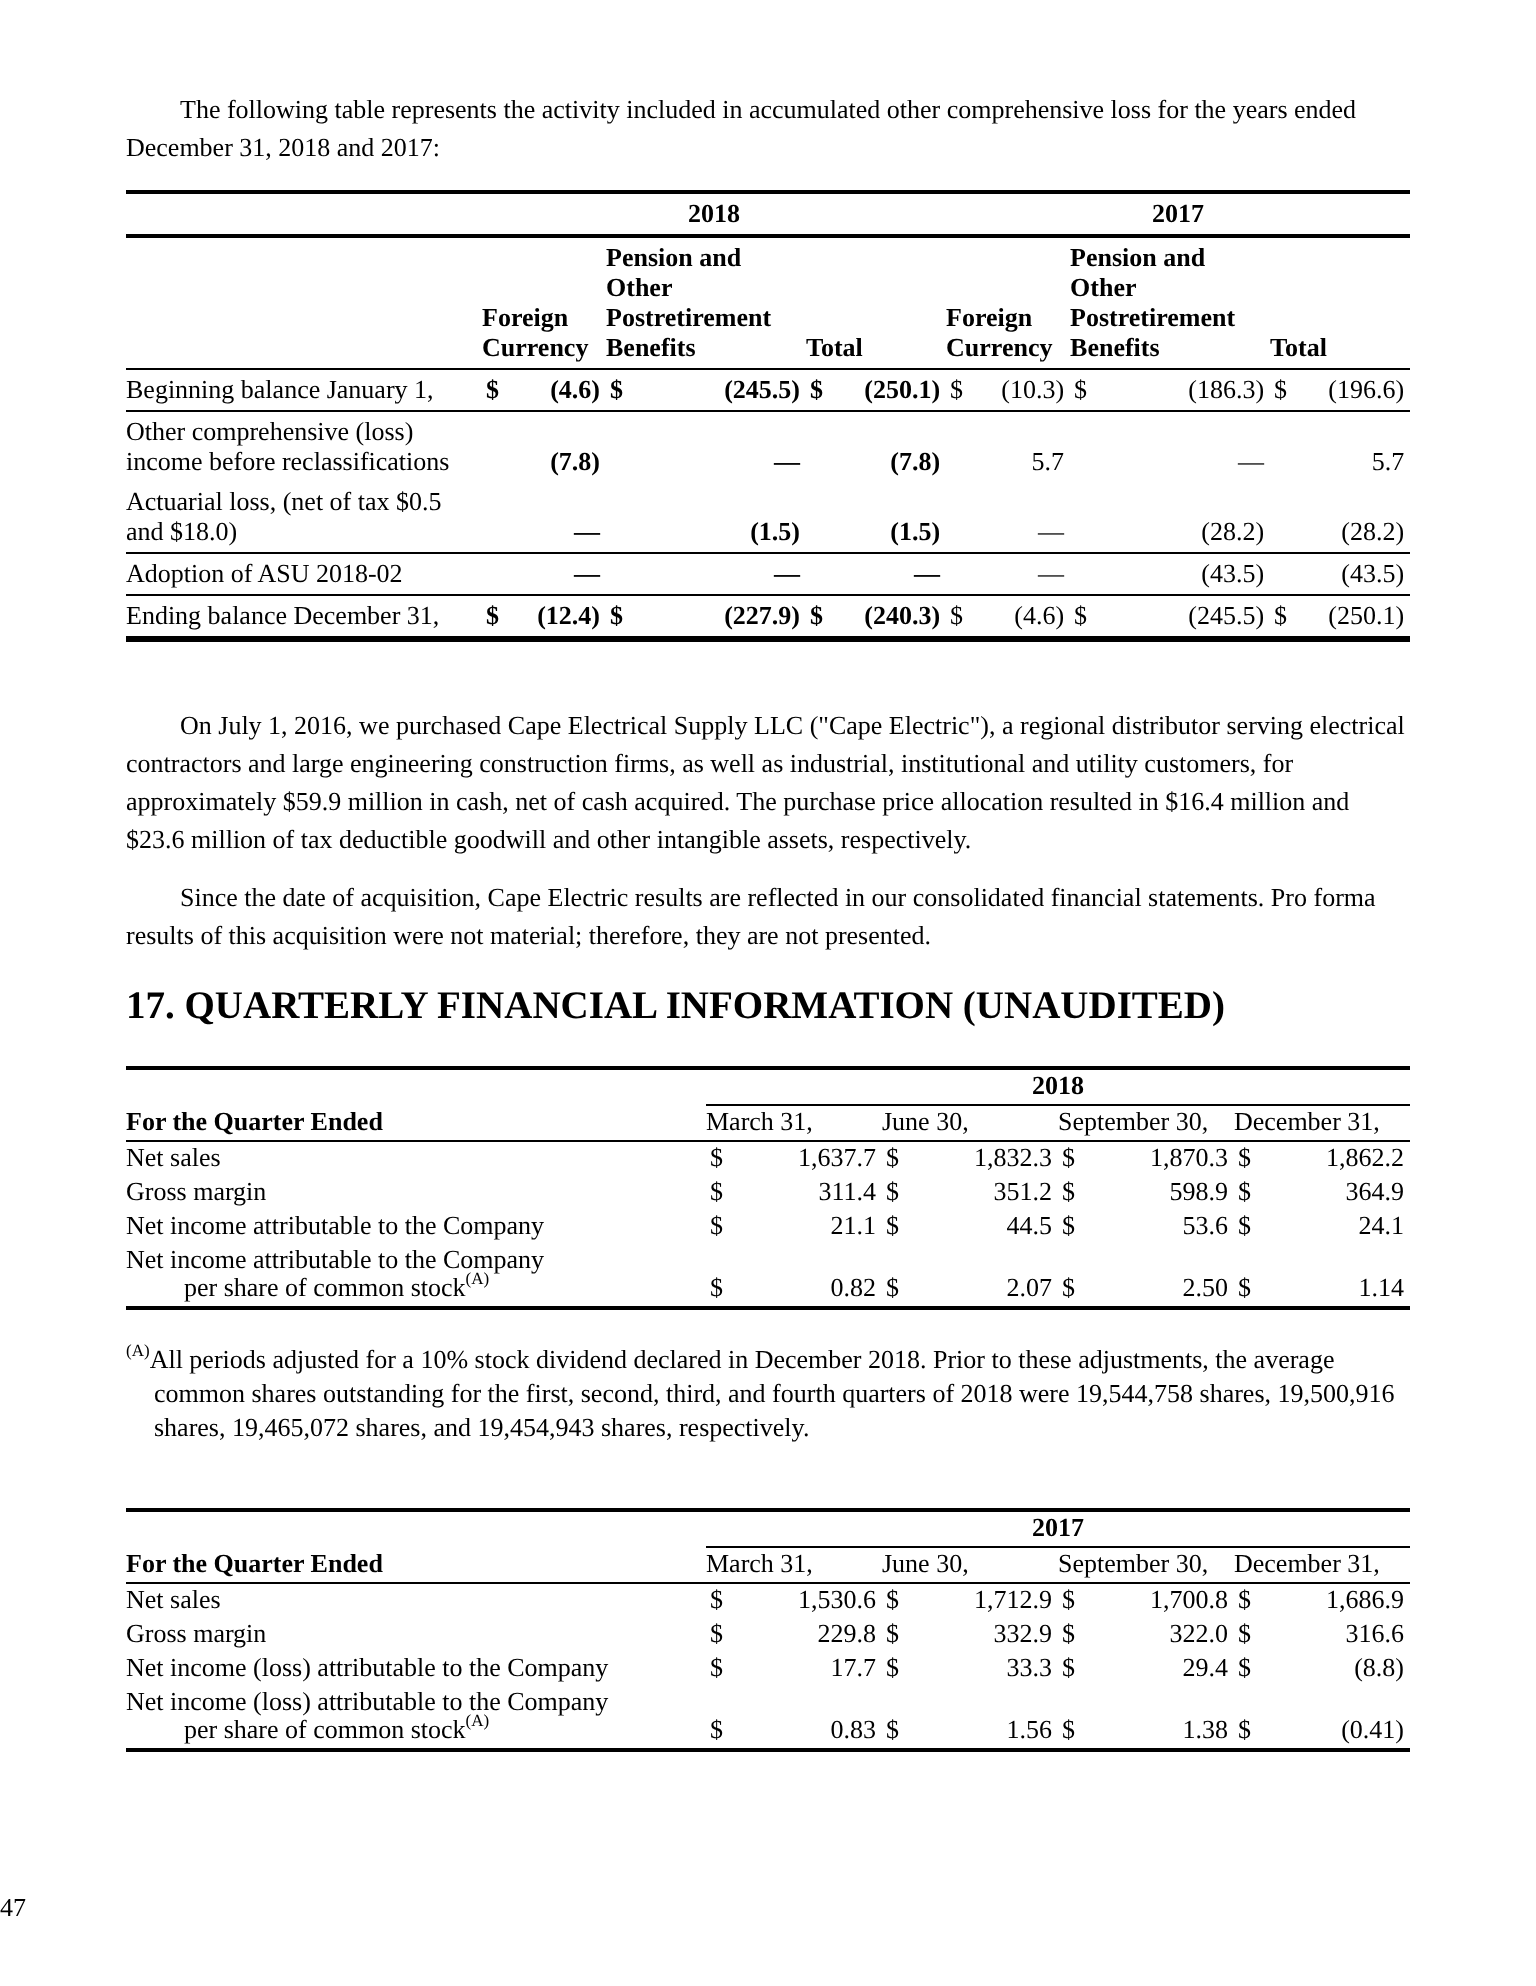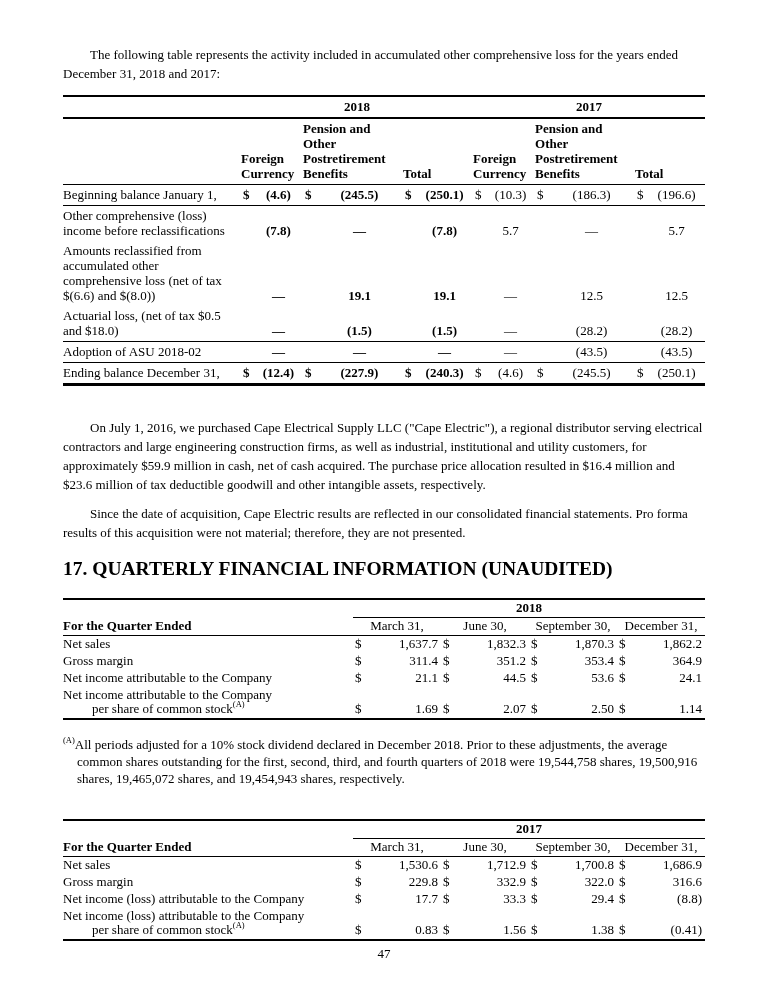--- a/index.html
+++ b/index.html
@@ -20,42 +20,42 @@
   .aoci { border-top:2px solid #000; margin-top:12px; }
   .aoci td { padding-top:2px; padding-bottom:3px; }
   .aoci .yr { text-align:center; font-weight:bold; }
   .aoci .year-row td { border-bottom:2px solid #000; }
   .aoci .hdr td { border-bottom:1.5px solid #000; text-align:left; font-weight:bold; vertical-align:bottom; line-height:15px; }
   .aoci .hdr td.lbl { }
   .aoci tr.rule td { border-bottom:1px solid #000; }
   .aoci tr.thick td { border-bottom:3px solid #000; }
   .aoci .lbl { text-align:left; padding-right:4px;margin-top:20px; }
   .aoci .d { text-align:left; padding-left:2px; }
-  .aoci .num { text-align:center; padding-right:3px; }
+  .aoci .num { text-align:right; padding-right:3px; }
   .b { font-weight:bold; }
 
   
   .qt { border-top:2px solid #000; margin-top:10px; }
   .qt td { line-height:14px; padding-top:1px; padding-bottom:2px; }
   .qt .yr { text-align:center; font-weight:bold; border-bottom:1px solid #000; }
   .qt .hdr td { border-bottom:1.5px solid #000; }
-  .qt .hdr .qdate { text-align:center; }
+  .qt .hdr .qdate { }
   .qt .flabel { font-weight:bold;margin-top:33px; }
   .qt tr.last td { border-bottom:2px solid #000; }
   .qt .d { text-align:left; padding-left:2px; }
   .qt .num { text-align:right; padding-right:3px; }
   .indent2 { padding-left:29px; }
 
   sup { font-size:8.5px; vertical-align:6px; line-height:0; }
 
   .footnote { line-height:17px; padding-left:14px; text-indent:-14px; margin-top:16px; }
 
   .spacer-sm { height:10px; } .spacer-md { height:17px; } .spacer-lg { height:22px; }
 
-  .page-number { position:absolute; left:0; width:768px; text-align:center; top:946px; }
+  .page-number { position:absolute; left:0; width:768px; text-align:left; top:946px; }
 </style>
 </head>
 <body>
 
 <div class="page">
 
   <p class="para">The following table represents the activity included in accumulated other comprehensive loss for the years ended December 31, 2018 and 2017:</p>
 
   <table class="aoci">
     <colgroup>
@@ -111,35 +111,20 @@
       <td class="num b">—</td>
       <td class="d b"></td>
       <td class="num b">(7.8)</td>
       <td class="d"></td>
       <td class="num">5.7</td>
       <td class="d"></td>
       <td class="num">—</td>
       <td class="d"></td>
       <td class="num">5.7</td>
     </tr>
-    <tr>
-      <td class="lbl">Amounts reclassified from accumulated other comprehensive loss (net of tax $(6.6) and $(8.0))</td>
-      <td class="d b"></td>
-      <td class="num b">—</td>
-      <td class="d b"></td>
-      <td class="num b">19.1</td>
-      <td class="d b"></td>
-      <td class="num b">19.1</td>
-      <td class="d"></td>
-      <td class="num">—</td>
-      <td class="d"></td>
-      <td class="num">12.5</td>
-      <td class="d"></td>
-      <td class="num">12.5</td>
-    </tr>
     <tr class="rule">
       <td class="lbl">Actuarial loss, (net of tax $0.5 and $18.0)</td>
       <td class="d b"></td>
       <td class="num b">—</td>
       <td class="d b"></td>
       <td class="num b">(1.5)</td>
       <td class="d b"></td>
       <td class="num b">(1.5)</td>
       <td class="d"></td>
       <td class="num">—</td>
@@ -226,42 +211,42 @@
       <td class="d">$</td>
       <td class="num">1,862.2</td>
     </tr>
     <tr>
       <td>Gross margin</td>
       <td class="d">$</td>
       <td class="num">311.4</td>
       <td class="d">$</td>
       <td class="num">351.2</td>
       <td class="d">$</td>
-      <td class="num">353.4</td>
+      <td class="num">598.9</td>
       <td class="d">$</td>
       <td class="num">364.9</td>
     </tr>
     <tr>
       <td>Net income attributable to the Company</td>
       <td class="d">$</td>
       <td class="num">21.1</td>
       <td class="d">$</td>
       <td class="num">44.5</td>
       <td class="d">$</td>
       <td class="num">53.6</td>
       <td class="d">$</td>
       <td class="num">24.1</td>
     </tr>
     <tr class="last">
       <td>
         <div>Net income attributable to the Company</div>
         <div class="indent2"><span>per share of common stock</span><sup>(A)</sup></div>
       </td>
       <td class="d">$</td>
-      <td class="num">1.69</td>
+      <td class="num">0.82</td>
       <td class="d">$</td>
       <td class="num">2.07</td>
       <td class="d">$</td>
       <td class="num">2.50</td>
       <td class="d">$</td>
       <td class="num">1.14</td>
     </tr>
   </tbody>
     </table>
   <div class="footnote"><sup>(A)</sup><span>All periods adjusted for a 10% stock dividend declared in December 2018.  Prior to these adjustments, the average common shares outstanding for the first, second, third, and fourth quarters of 2018 were 19,544,758 shares, 19,500,916 shares, 19,465,072 shares, and 19,454,943 shares, respectively.</span></div>

